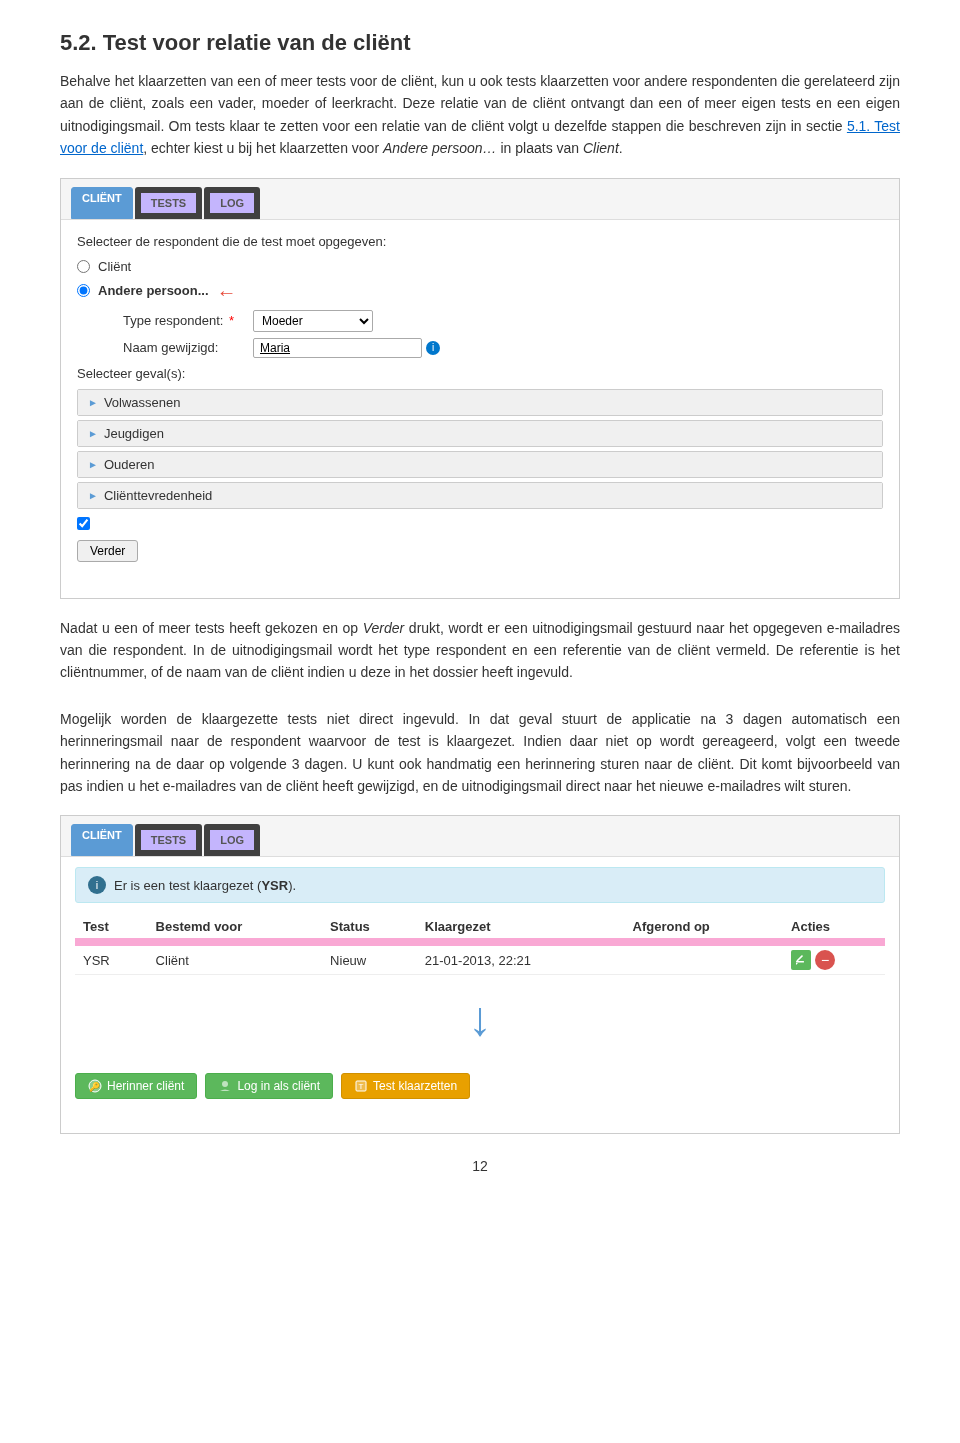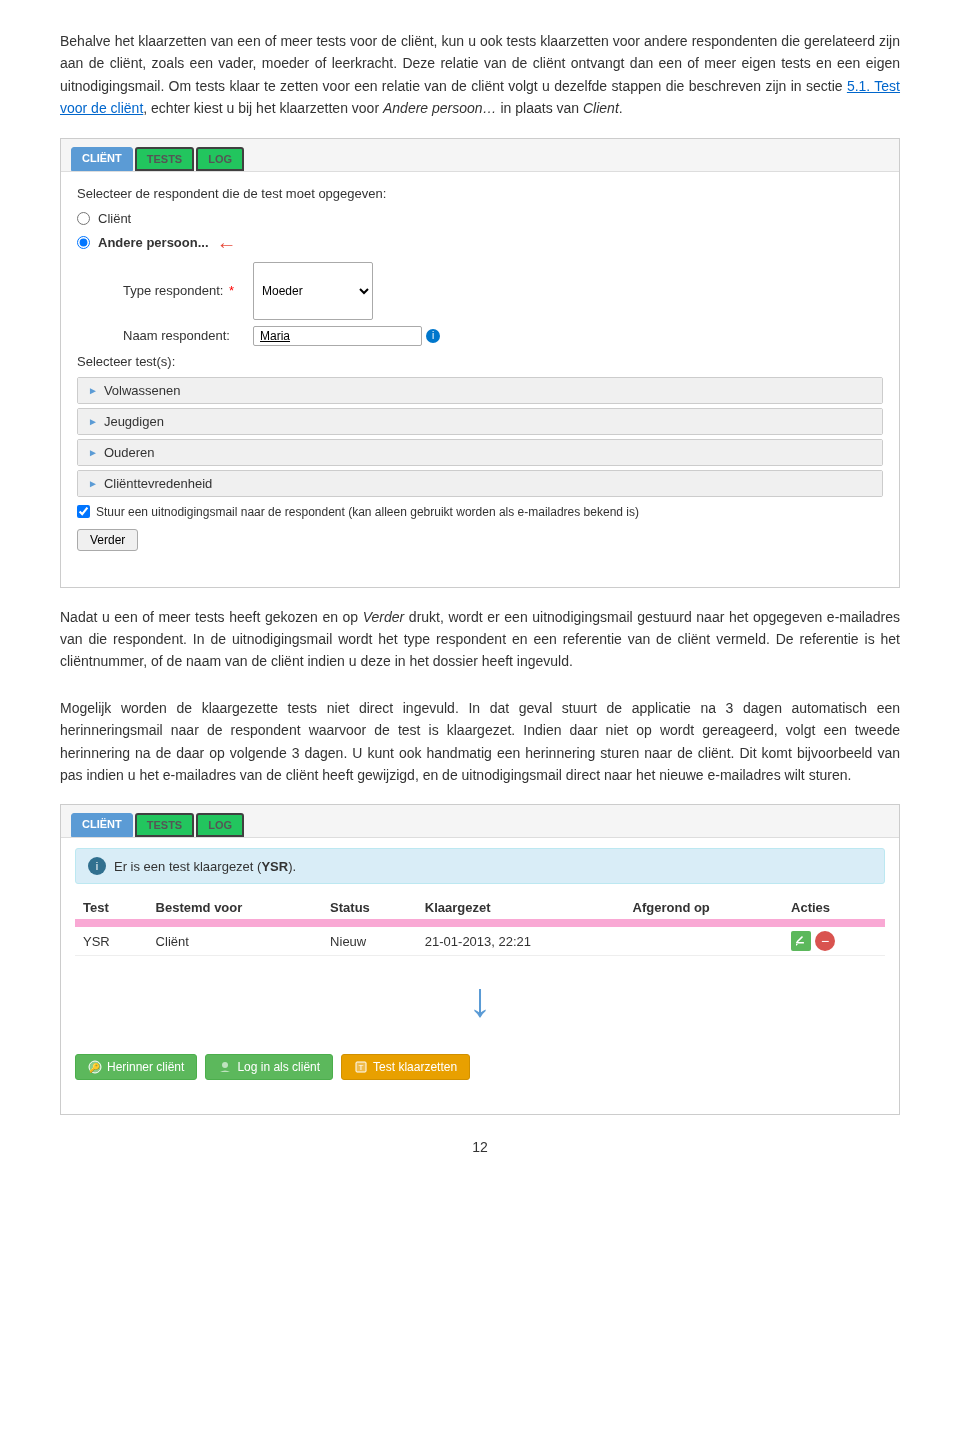--- a/index.html
+++ b/index.html
@@ -58,23 +58,23 @@
       border-radius: 3px 3px 0 0;
       cursor: pointer;
       border: 1px solid transparent;
     }
     .tab.active {
       background: #5b9bd5;
       color: #fff;
       border-color: #5b9bd5;
     }
     .tab.inactive {
-      background: #22c55e;
+      background: #c4b5fd;
       color: #555;
-      border: 2px solid #404040;
+      border: 6px solid #404040;
       margin-left: 2px;
     }
     .screenshot-content {
       padding: 14px 16px;
     }
     .form-label {
       font-size: 13px;
       margin-bottom: 10px;
       color: #333;
     }
@@ -116,21 +116,21 @@
       border: 1px solid #aaa;
       padding: 2px 6px;
       font-size: 12px;
       border-radius: 2px;
       background: #fff;
       min-width: 120px;
       text-decoration: underline;
     }
     .field-select {
       border: 1px solid #aaa;
-      padding: 20px 4px;
+      padding: 2px 4px;
       font-size: 12px;
       border-radius: 2px;
       background: #fff;
       min-width: 120px;
     }
     .info-icon {
       display: inline-block;
       background: #0077cc;
       color: #fff;
       border-radius: 50%;
@@ -307,20 +307,21 @@
       text-align: center;
       margin-top: 16px;
       font-size: 14px;
       color: #333;
     }
   </style>
 </head>
 <body>
 
 <div class="section">
+  <h2>5.2.  Test voor relatie van de cliënt</h2>
   <p>
     Behalve het klaarzetten van een of meer tests voor de cliënt, kun u ook tests klaarzetten voor andere
     respondenten die gerelateerd zijn aan de cliënt, zoals een vader, moeder of leerkracht. Deze relatie van de
     cliënt ontvangt dan een of meer eigen tests en een eigen uitnodigingsmail. Om tests klaar te zetten voor een
     relatie van de cliënt volgt u dezelfde stappen die beschreven zijn in sectie
     <a href="#">5.1. Test voor de cliënt</a>, echter kiest u
     bij het klaarzetten voor <em>Andere persoon…</em> in plaats van <em>Client</em>.
   </p>
 
   <div class="screenshot-box">
@@ -345,27 +346,27 @@
       </div>
 
       <div class="indent-block">
         <div class="field-row">
           <span class="field-label">Type respondent: <span class="field-required">*</span></span>
           <select class="field-select">
             <option>Moeder</option>
           </select>
         </div>
         <div class="field-row">
-          <span class="field-label">Naam respondent:</span>
+          <span class="field-label">Naam gewijzigd:</span>
           <input type="text" class="field-input" value="Maria" style="">
           <span class="info-icon">i</span>
         </div>
       </div>
 
-      <div class="select-tests-label">Selecteer test(s):</div>
+      <div class="select-tests-label">Selecteer geval(s):</div>
 
       <div class="test-category">
         <div class="test-category-header">
           <span class="arrow">►</span>
           <span>Volwassenen</span>
         </div>
       </div>
       <div class="test-category">
         <div class="test-category-header">
           <span class="arrow">►</span>
@@ -380,21 +381,20 @@
       </div>
       <div class="test-category">
         <div class="test-category-header">
           <span class="arrow">►</span>
           <span>Cliënttevredenheid</span>
         </div>
       </div>
 
       <div class="checkbox-row">
         <input type="checkbox" checked="" style="">
-        <span>Stuur een uitnodigingsmail naar de respondent (kan alleen gebruikt worden als e-mailadres bekend is)</span>
       </div>
 
       <button class="verder-btn">Verder</button>
     </div>
     <div style="padding: 6px 14px 10px;">
       <div class="figure-caption"></div>
     </div>
   </div>
 
   <p>

